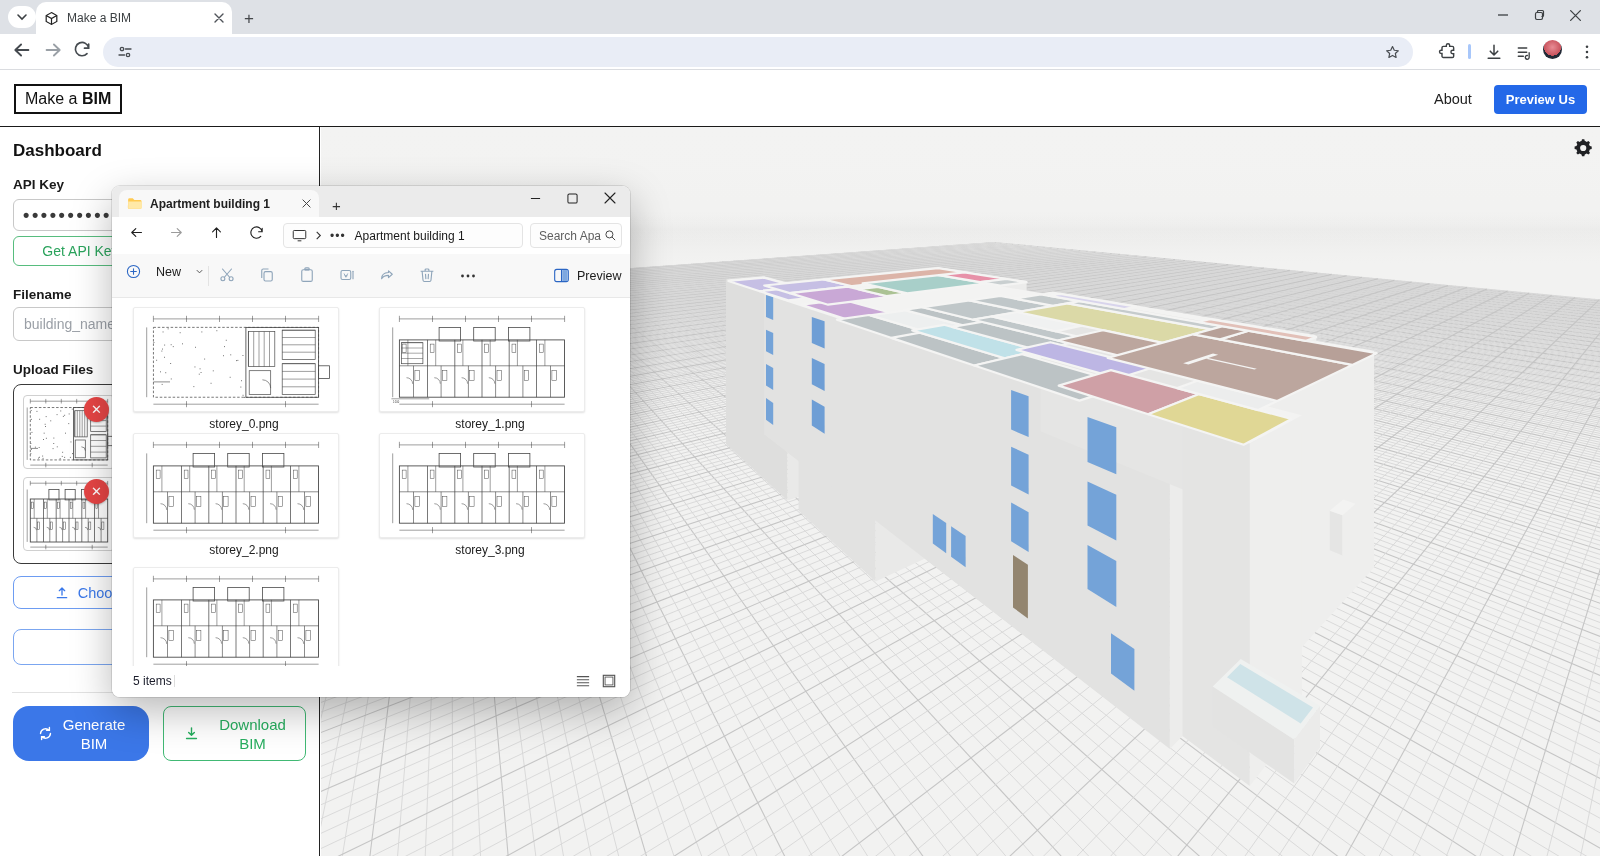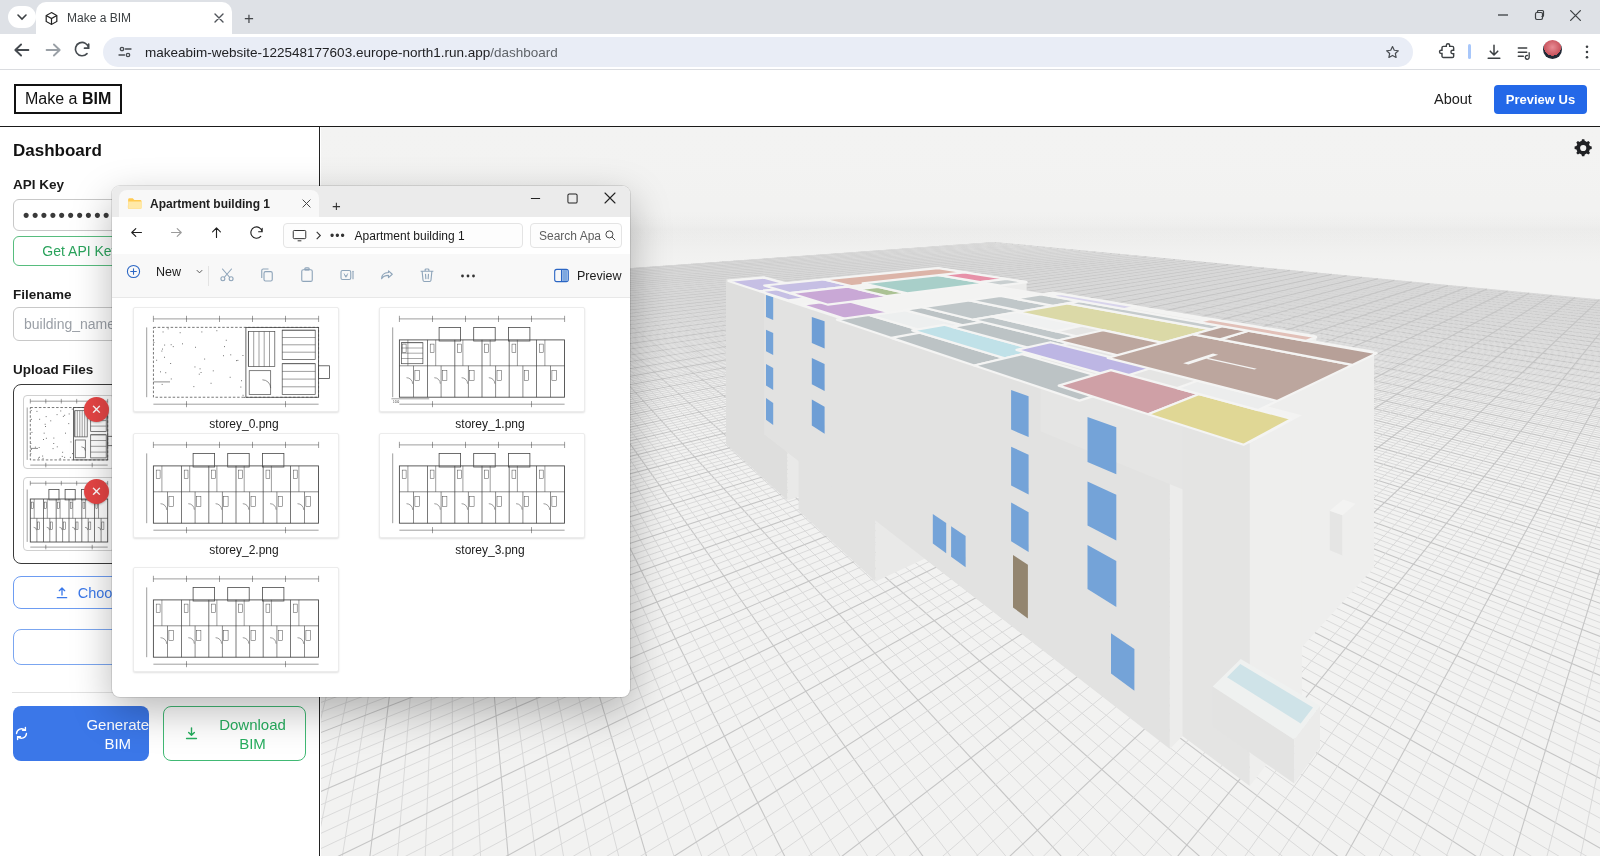--- a/index.html
+++ b/index.html
@@ -21,21 +21,21 @@
 h1.dash{position:absolute;left:13px;top:141px;font-size:17px;color:#111}
 .apikey{position:absolute;left:13px;top:199px;width:292px;height:32px;border:1px solid #c8c8c8;border-radius:6px;display:flex;align-items:center;padding-left:9px;letter-spacing:2.6px;font-size:18px;color:#3a3a3a;font-weight:bold}
 .getapi{position:absolute;left:13px;top:236px;width:135px;height:30px;border:1px solid #57bd7e;border-radius:6px;color:#2aa35c;font-size:14px;display:flex;align-items:center;justify-content:center;background:#fff}
 .fninput{position:absolute;left:13px;top:307px;width:292px;height:34px;border:1px solid #c8c8c8;border-radius:6px;display:flex;align-items:center;padding-left:10px;font-size:14px;color:#9a9fa6}
 .upbox{position:absolute;left:13px;top:384px;width:292px;height:180px;border:1.5px solid #3a3a3a;border-radius:8px}
 .thumb{position:absolute;width:92px;height:74px;background:#fff;border:1px solid #d0d0d0;border-radius:4px}
 .xbadge{position:absolute;width:25px;height:25px;border-radius:50%;background:#e64545;color:#fff;display:flex;align-items:center;justify-content:center;font-size:13px;box-shadow:0 1px 2px rgba(0,0,0,.25)}
 .choose{position:absolute;left:13px;top:576px;width:190px;height:33px;border:1.5px solid #6d9cf2;border-radius:8px;color:#3b79ea;font-size:14.5px;display:flex;align-items:center;justify-content:center;gap:8px;background:#fff}
 .emptybox{position:absolute;left:13px;top:629px;width:292px;height:36px;border:1.5px solid #7ba6f0;border-radius:8px;background:#fff}
 .divider{position:absolute;left:12px;top:692px;width:293px;height:1px;background:#e2e2e2}
-.genbtn{position:absolute;left:13px;top:706px;width:136px;height:55px;background:#3b77e8;border-radius:8px;color:#fff;font-size:15px;display:flex;align-items:center;justify-content:space-between;gap:9px;line-height:19px;text-align:center}
+.genbtn{position:absolute;left:13px;top:706px;width:136px;height:55px;background:#3b77e8;border-radius:16px;color:#fff;font-size:15px;display:flex;align-items:center;justify-content:center;gap:9px;line-height:19px;text-align:center}
 .dlbtn{position:absolute;left:163px;top:706px;width:143px;height:55px;background:#fff;border:1.5px solid #41b974;border-radius:8px;color:#27ae5f;font-size:15px;display:flex;align-items:center;justify-content:center;gap:19px;line-height:19px;text-align:center}
 
 .exp{position:absolute;left:112px;top:186px;width:518px;height:511px;border-radius:8px;background:#fff;box-shadow:0 14px 40px rgba(0,0,0,.28),0 0 0 1px rgba(0,0,0,.10);overflow:hidden}
 .exp .tbar{position:absolute;left:0;top:0;width:100%;height:31px;background:#ebebeb}
 .exp .etab{position:absolute;left:7px;top:4px;width:200px;height:27px;background:#f8f8f8;border-radius:8px 8px 0 0;display:flex;align-items:center;padding:0 8px;font-size:12px;color:#1a1a1a}
 .exp .addr{position:absolute;left:171px;top:37px;width:240px;height:25px;background:#fdfdfd;border:1px solid #e4e4e4;border-radius:4px;display:flex;align-items:center;font-size:12px;color:#191919}
 .exp .srch{position:absolute;left:418px;top:37px;width:92px;height:25px;background:#fdfdfd;border:1px solid #e4e4e4;border-radius:4px;display:flex;align-items:center;font-size:12px;color:#5f5f5f;padding-left:8px;overflow:hidden}
 .exp .cmdbar{position:absolute;left:0;top:68px;width:100%;height:44px;background:#f8f8f8;border-bottom:1px solid #e8e8e8}
 .exp .body{position:absolute;left:0;top:112px;width:100%;height:368px;background:#fff}
 .exp .status{position:absolute;left:0;top:480px;width:100%;height:31px;background:#fff;font-size:12px;color:#1b1d2b}
@@ -83,21 +83,20 @@
   </svg>
 <svg class="navic" style="left:72px" width="20" height="20" viewBox="0 0 24 24">
     <path d="M20 11 a8 8 0 1 0 -2 6.5 M20 6 v5 h-5" stroke="#454a4f" stroke-width="2" fill="none" stroke-linecap="round"></path>
   </svg>
 <div class="omni">
  <svg style="margin-left:14px" width="16" height="16" viewBox="0 0 16 16">
       <circle cx="5" cy="5" r="1.7" fill="none" stroke="#474b50" stroke-width="1.3"></circle>
       <path d="M8.5 5 H14 M2 11 h5.5" stroke="#474b50" stroke-width="1.3" stroke-linecap="round"></path>
       <circle cx="11" cy="11" r="1.7" fill="none" stroke="#474b50" stroke-width="1.3"></circle>
     </svg>
- <span style="margin-left:12px">makeabim-website-122548177603.europe-north1.run.app<span style="color:#5f6368">/dashboard</span></span>
  <svg style="margin-left:auto;margin-right:12px" width="17" height="17" viewBox="0 0 24 24">
       <path d="M12 3.6 l2.5 5.2 5.7 0.7 -4.2 3.9 1.1 5.6 -5.1-2.8 -5.1 2.8 1.1-5.6 -4.2-3.9 5.7-0.7 z" fill="none" stroke="#474b50" stroke-width="1.7" stroke-linejoin="round"></path>
     </svg>
 </div>
 <svg style="position:absolute;left:1438px;top:42px" width="20" height="20" viewBox="0 0 24 24">
     <path d="M10 4 a2 2 0 0 1 4 0 v1.2 h3.2 a1.6 1.6 0 0 1 1.6 1.6 v3 h-1.2 a2.1 2.1 0 0 0 0 4.2 h1.2 v3 a1.6 1.6 0 0 1 -1.6 1.6 H6.4 a1.6 1.6 0 0 1 -1.6-1.6 v-3.2 h-1 a2 2 0 0 1 0-4 h1 V6.8 a1.6 1.6 0 0 1 1.6-1.6 H10 Z" fill="none" stroke="#3c4043" stroke-width="1.7"></path>
   </svg>
 <div style="position:absolute;left:1468px;top:44px;width:2.5px;height:15px;background:#a8c7fa;border-radius:2px"></div>
 <svg style="position:absolute;left:1484px;top:42px" width="20" height="20" viewBox="0 0 24 24">
     <path d="M12 4 v11 M7.5 11 l4.5 4.5 4.5-4.5 M5 19.5 h14" stroke="#3c4043" stroke-width="1.8" fill="none" stroke-linecap="round" stroke-linejoin="round"></path>
@@ -1387,13 +1386,24 @@
             <line x1="150.5" y1="53.8" x2="178.6" y2="53.8" stroke="#3f3f3f" stroke-width="0.6"></line>
             <line x1="164.5" y1="53.8" x2="164.5" y2="85.2" stroke="#3f3f3f" stroke-width="0.6"></line>
             <line x1="158.9" y1="27.9" x2="158.9" y2="53.8" stroke="#3f3f3f" stroke-width="0.5"></line>
             <rect x="153.3" y="32.1" width="3.9" height="8.4" fill="none" stroke="#4a4a4a" stroke-width="0.5"></rect>
             <rect x="165.9" y="58.7" width="4.5" height="9.8" fill="none" stroke="#4a4a4a" stroke-width="0.5"></rect>
             <path d="M157.5 65.7 a6.2 6.2 0 0 1 6.2 6.2" fill="none" stroke="#4a4a4a" stroke-width="0.55"></path>
           </svg>
         </div>
       </div>
     </div>
+ <div class="status">
+      <span style="position:absolute;left:21px;top:8px">5 items</span>
+  <div style="position:absolute;left:62px;top:9px;width:1px;height:12px;background:#ddd"></div>
+  <svg style="position:absolute;right:40px;top:8px" width="14" height="14" viewBox="0 0 16 16">
+        <path d="M1 3 h14 M1 6.5 h14 M1 10 h14 M1 13.5 h14" stroke="#555" stroke-width="1.2"></path>
+      </svg>
+  <svg style="position:absolute;right:14px;top:8px" width="14" height="14" viewBox="0 0 16 16">
+        <rect x="1.5" y="1.5" width="13" height="13" fill="none" stroke="#555" stroke-width="1.3"></rect>
+        <rect x="3.5" y="3.5" width="9" height="9" fill="none" stroke="#555" stroke-width="1"></rect>
+      </svg>
+ </div>
 </div>
 
 </body></html>

